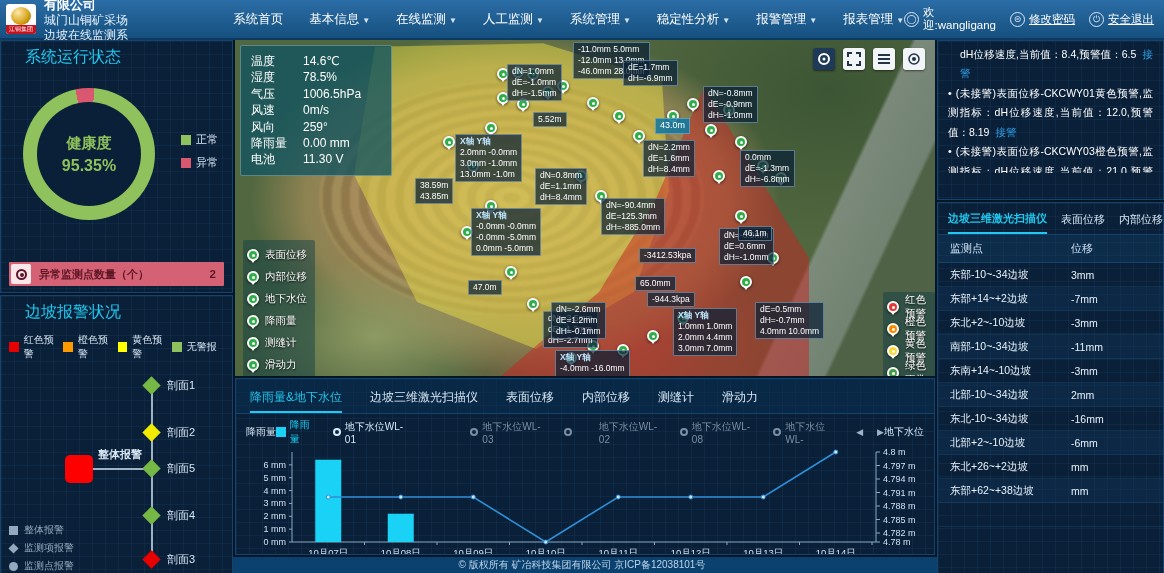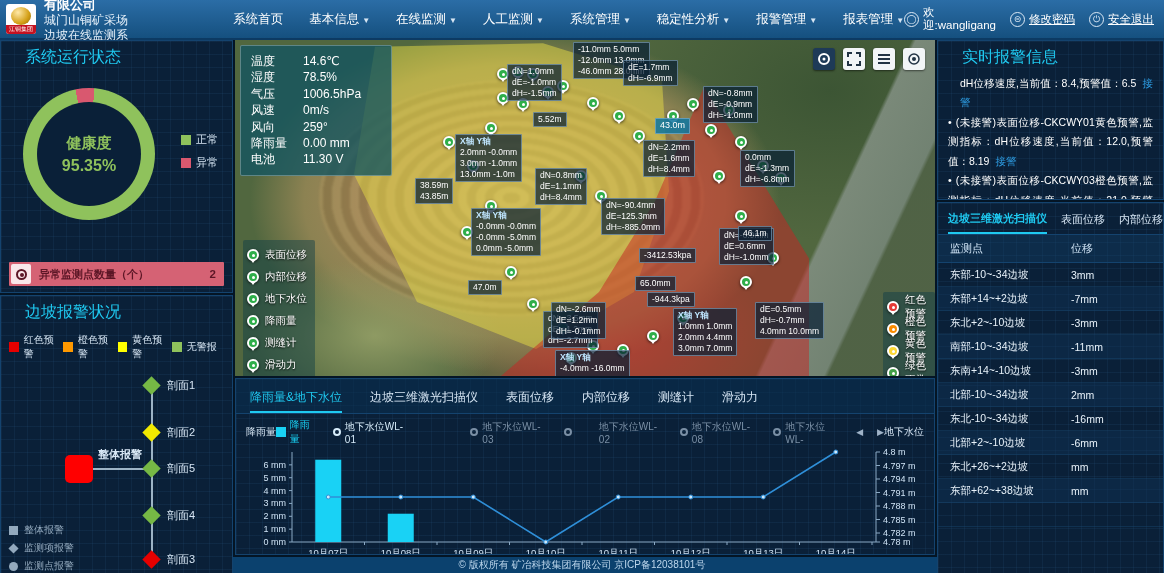--- a/index.html
+++ b/index.html
@@ -642,21 +642,20 @@
           <circle cx="382.25" cy="51" r="2" fill="#cfe8fa" stroke="#2f8fd8"></circle>
           <circle cx="454.75" cy="51" r="2" fill="#cfe8fa" stroke="#2f8fd8"></circle>
           <circle cx="527.25" cy="51" r="2" fill="#cfe8fa" stroke="#2f8fd8"></circle>
           <circle cx="599.75" cy="6" r="2" fill="#cfe8fa" stroke="#2f8fd8"></circle>
         </svg>
     </div>
   </div>
 
   <div class="col">
     <div class="panel" style="height:160px">
-      <div class="p-title">实时报警信息</div>
       <div class="rt-body" id="rt-body">
           <div class="rt-item indent"><span>dH位移速度,当前值：8.4,预警值：6.5</span><span class="rt-link">接警</span></div>
           <div class="rt-item"><span class="bullet">•</span><span>(未接警)表面位移-CKCWY01黄色预警,监测指标：dH位移速度,当前值：12.0,预警值：8.19</span><span class="rt-link">接警</span></div>
           <div class="rt-item"><span class="bullet">•</span><span>(未接警)表面位移-CKCWY03橙色预警,监测指标：dH位移速度,当前值：21.0,预警值：15.8</span></div>
         </div>
     </div>
 
     <div class="panel" style="flex:1">
       <div class="tbl-tabs" id="tbl-tabs">
           <div class="tbl-tab active">边坡三维激光扫描仪</div>

